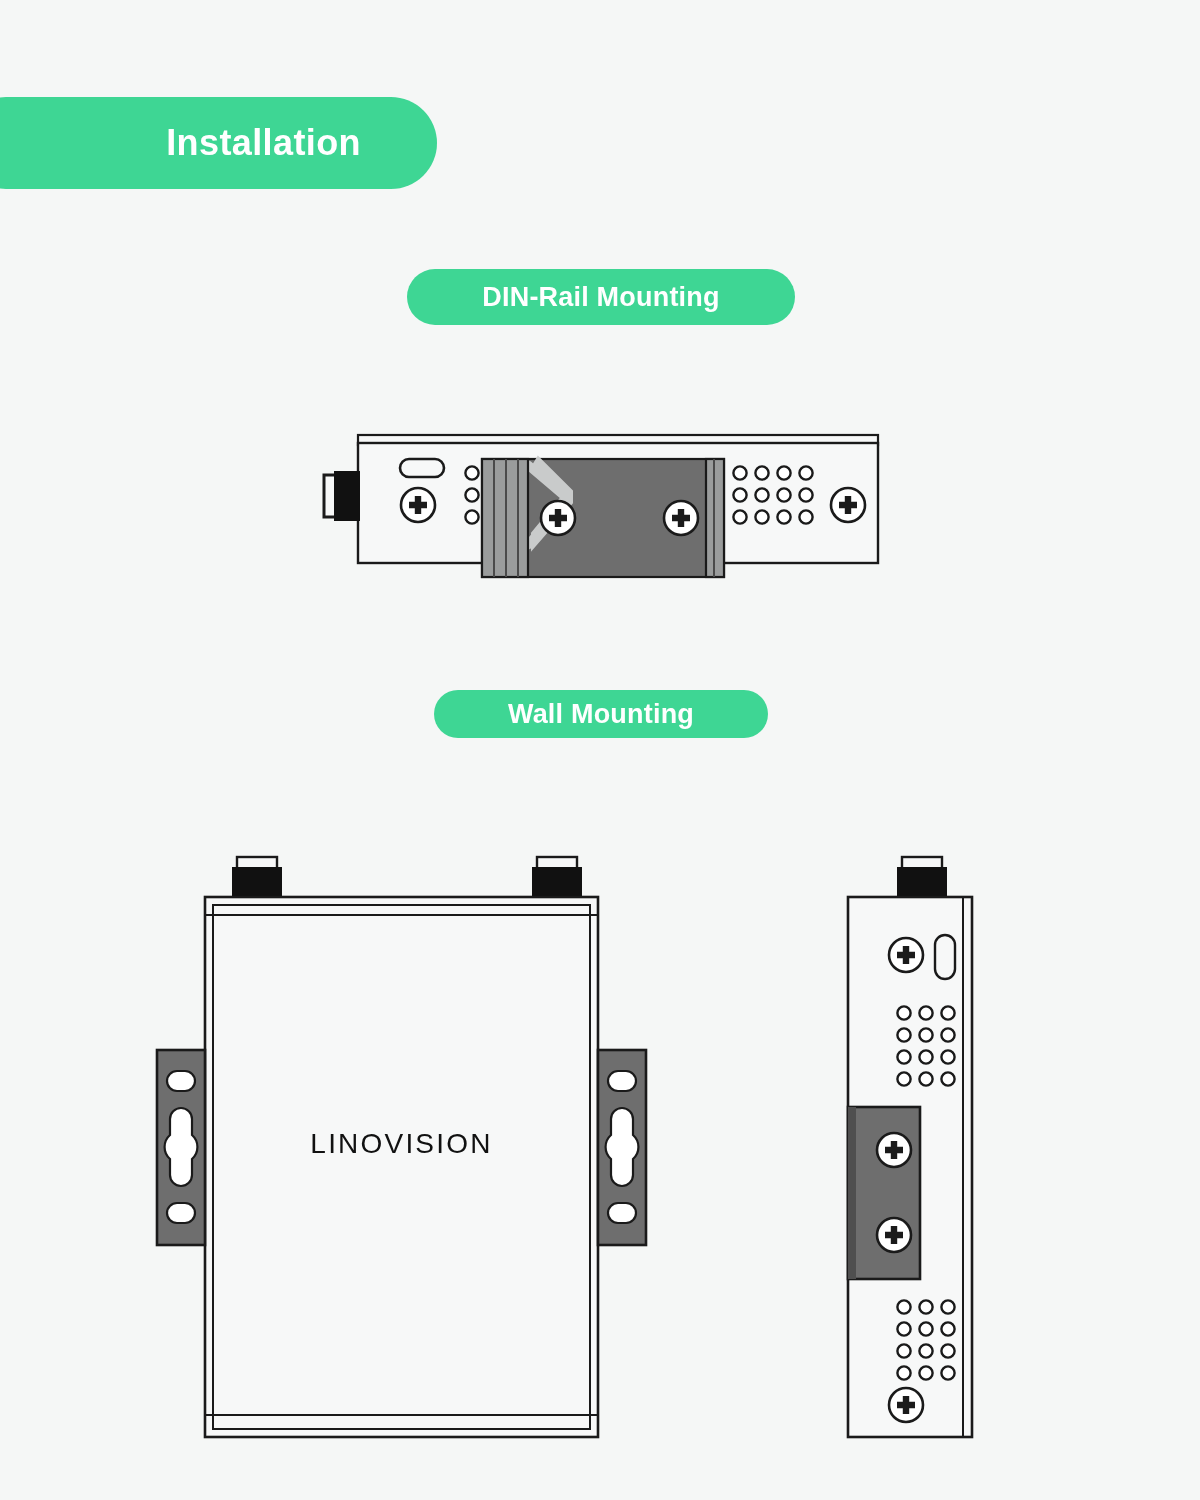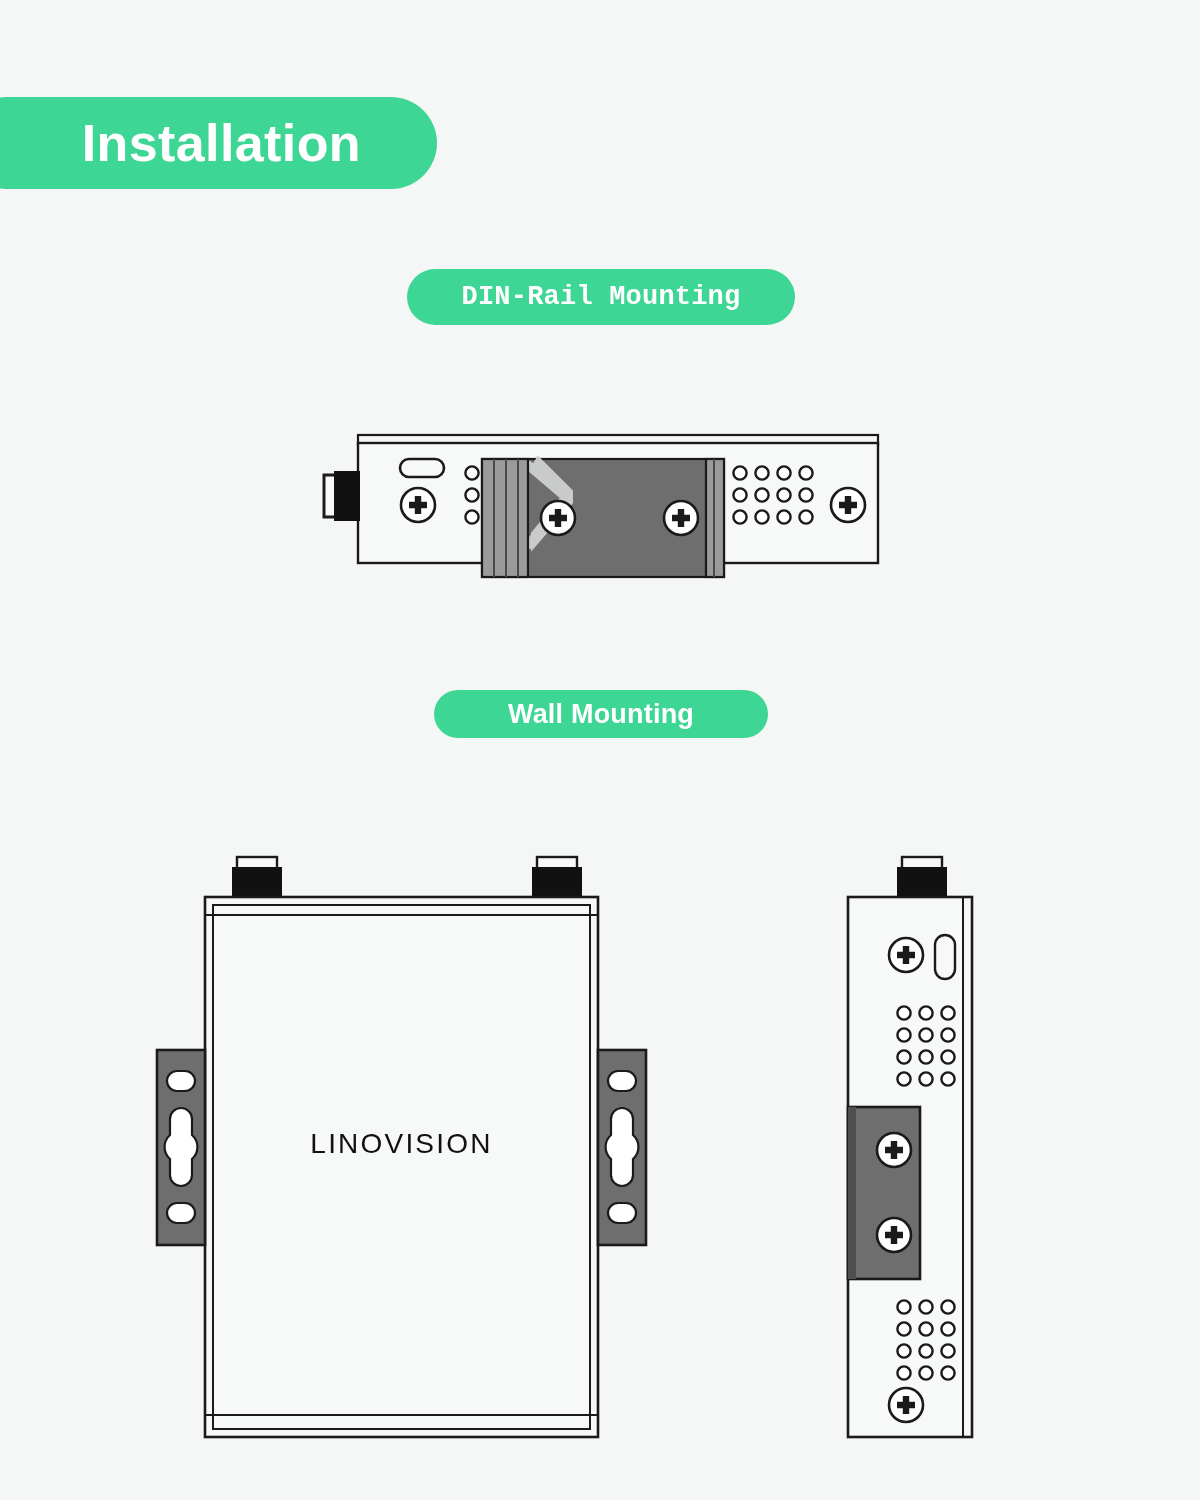--- a/index.html
+++ b/index.html
@@ -21,42 +21,42 @@
     width: 477px; height: 92px;
     background: #3ed694;
     border-radius: 46px;
     display: flex;
     align-items: center;
     justify-content: flex-end;
     padding-right: 76px;
   }
   .banner-installation .txt {
     color: #ffffff;
-    font-size: 52px;
+    font-size: 36px;
     font-weight: bold;
     letter-spacing: 0.4px;
     line-height: 1;
   }
 
   .pill {
     position: absolute;
     background: #3ed694;
     border-radius: 999px;
     display: flex;
     align-items: center;
     justify-content: center;
   }
   .pill .txt {
     color: #ffffff;
     font-size: 27px;
     font-weight: bold;
     letter-spacing: 0.2px;
     line-height: 1;
   }
-  .pill-din  { left: 407px; top: 269px; width: 388px; height: 56px; font-family: Liberation Mono, monospace; }
+  .pill-din  { left: 407px; top: 269px; width: 388px; height: 56px; }
   .pill-wall { left: 434px; top: 690px; width: 334px; height: 48px; }
 
   
   .fig { position: absolute; }
   .fig svg { display: block; }
 
   .fig-din   { left: 300px; top: 425px;  width: 600px;  height: 170px; }
   .fig-front { left: 140px; top: 845px;  width: 540px;  height: 600px; }
   .fig-side  { left: 830px; top: 845px;  width: 180px;  height: 600px; }
 

